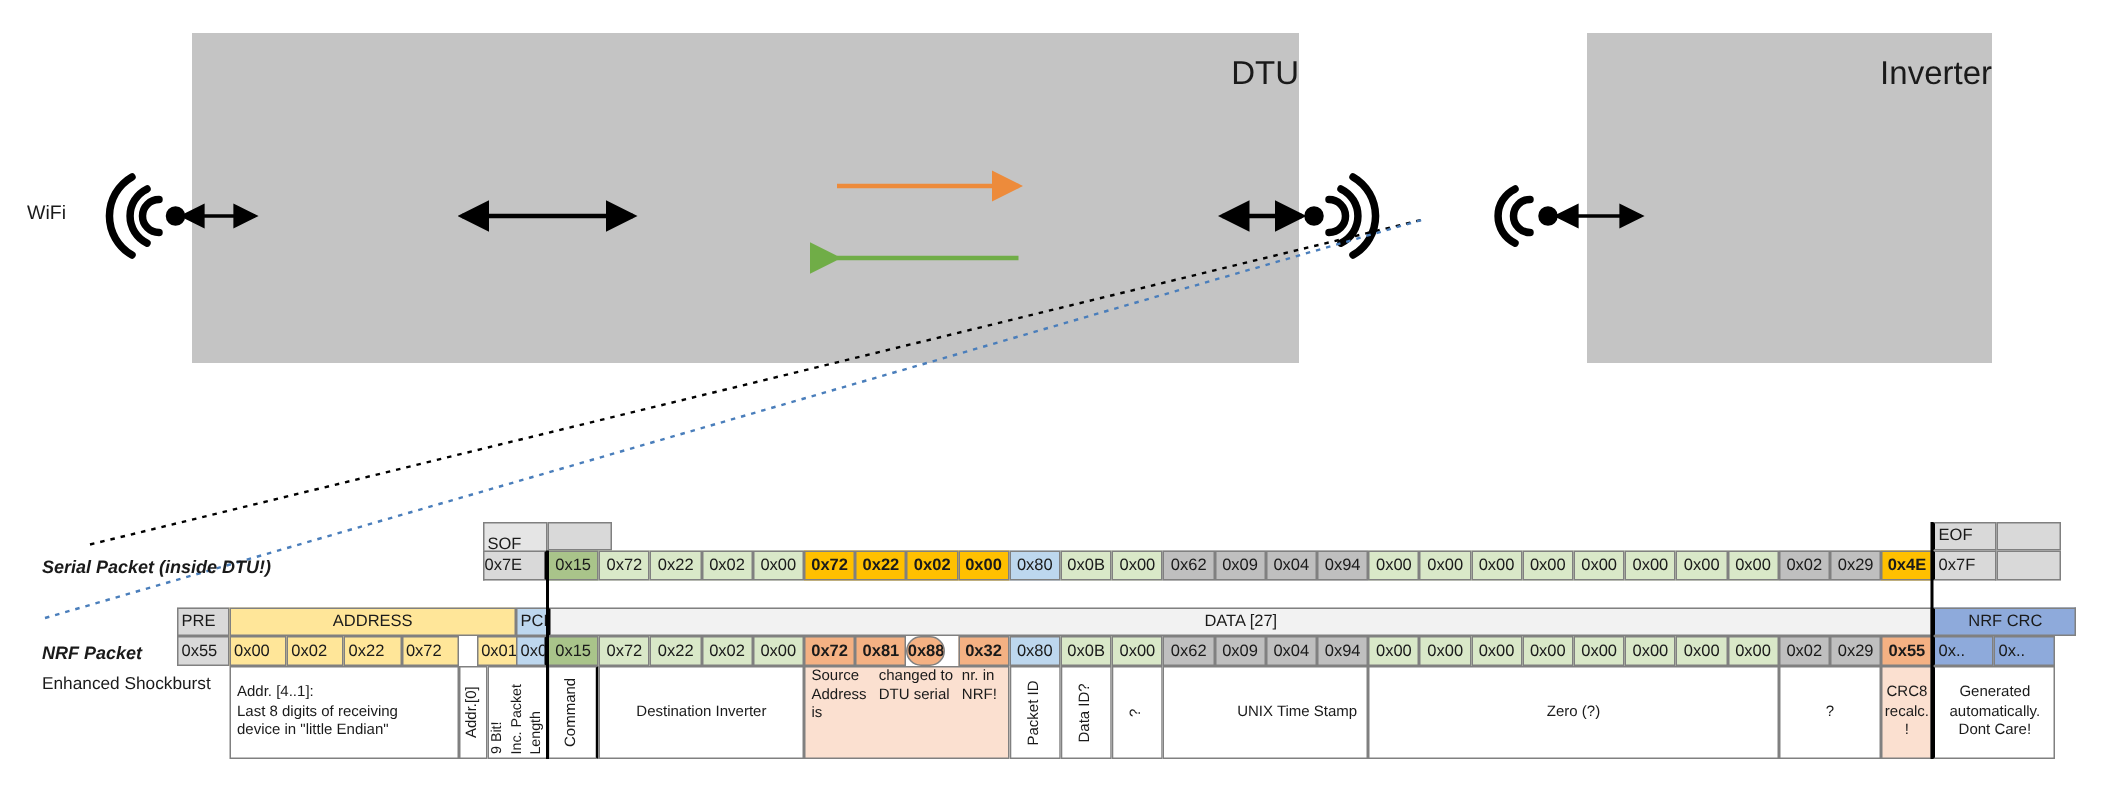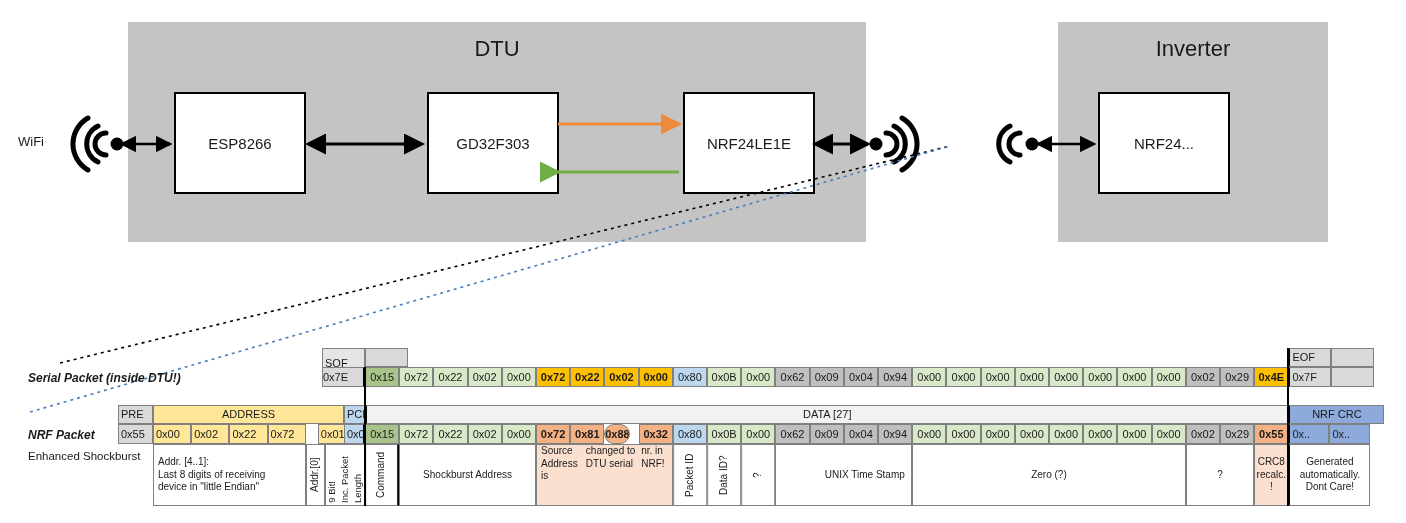--- a/index.html
+++ b/index.html
@@ -2,21 +2,21 @@
 <html><head>
 <meta charset="utf-8">
 <style>
   html,body{margin:0;padding:0;background:#ffffff;}
   body{width:1406px;height:523px;position:relative;overflow:hidden;
        font-family:"Liberation Sans","DejaVu Sans",sans-serif;color:#1a1a1a;}
 
   
   #diagram{position:absolute;left:0;top:0;width:1406px;height:340px;}
   .enclosure{position:absolute;background:#c4c4c4;}
-  .enclosure-title{position:absolute;width:100%;text-align:center;font-size:22px;color:#1a1a1a;}
+  .enclosure-title{position:absolute;width:100%;text-align:right;font-size:22px;color:#1a1a1a;}
   .chip{position:absolute;background:#ffffff;border:2.5px solid #000;
         display:flex;align-items:center;justify-content:center;
         font-size:15px;color:#1a1a1a;text-align:center;}
   .wifi-label{position:absolute;font-size:13px;color:#1a1a1a;}
   .arrow-svg{position:absolute;left:0;top:0;overflow:visible;}
 
   
   #packets{position:absolute;left:0;top:340px;width:1406px;height:183px;}
   .rowlabel{position:absolute;font-size:11.5px;color:#1a1a1a;white-space:nowrap;}
   .rowlabel.bold-italic{font-weight:bold;font-style:italic;font-size:12px;}
@@ -48,32 +48,20 @@
 <div id="diagram">
 
   <div class="enclosure" style="left:128px;top:22px;width:738px;height:220px;">
     <div class="enclosure-title" style="top:14px;">DTU</div>
   </div>
 
   <div class="enclosure" style="left:1058px;top:22px;width:270px;height:220px;">
     <div class="enclosure-title" style="top:14px;">Inverter</div>
   </div>
 
-  <div class="chip" style="left:174px;top:92px;width:128px;height:98px;">
-    <span>ESP8266</span>
-  </div>
-  <div class="chip" style="left:427px;top:92px;width:128px;height:98px;">
-    <span>GD32F303</span>
-  </div>
-  <div class="chip" style="left:683px;top:92px;width:128px;height:98px;">
-    <span>NRF24LE1E</span>
-  </div>
-  <div class="chip" style="left:1098px;top:92px;width:128px;height:98px;">
-    <span>NRF24...</span>
-  </div>
 
   <div class="wifi-label" style="left:18px;top:134px;">WiFi</div>
 
   <svg class="arrow-svg" width="1406" height="340">
     <defs>
       <marker id="ahB" markerWidth="7" markerHeight="7" refX="6" refY="3.5" orient="auto">
         <path d="M0,0 L7,3.5 L0,7 z" fill="#000"></path>
       </marker>
       <marker id="ahBs" markerWidth="7" markerHeight="7" refX="1" refY="3.5" orient="auto">
         <path d="M7,0 L0,3.5 L7,7 z" fill="#000"></path>
@@ -210,21 +198,21 @@
         <div>device in "little Endian"</div>
       </div>
       <div class="desc vert ctr" style="left: 306px; top: 104px; width: 19px; height: 62px; background: rgb(255, 255, 255); white-space: nowrap;">Addr.[0]</div>
       <div class="desc vpair ctr" style="left: 325px; top: 104px; width: 40px; height: 62px; background: rgb(255, 255, 255); writing-mode: horizontal-tb; transform: none; display: flex; flex-direction: row; align-items: flex-end; justify-content: center; gap: 1px;">
         <span style="writing-mode: vertical-rl; transform: rotate(180deg); font-size: 9.5px; white-space: nowrap;">9 Bit!</span>
         <span style="writing-mode: vertical-rl; transform: rotate(180deg); font-size: 9.5px; white-space: nowrap;">Inc. Packet</span>
         <span style="writing-mode: vertical-rl; transform: rotate(180deg); font-size: 9.5px; white-space: nowrap;">Length</span>
       </div>
       <div class="desc vert ctr thickleft" style="left: 365px; top: 104px; width: 34.2px; height: 62px; background: rgb(255, 255, 255); white-space: nowrap;">Command</div>
       <div class="desc ctr" style="left: 399.2px; top: 104px; width: 136.8px; height: 62px; background: rgb(255, 255, 255); flex-direction: column; justify-content: center; align-items: center;">
-        <div>Shockburst Address</div>
+        <div>Destination Inverter</div>
       </div>
       <div class="desc" style="left: 536px; top: 104px; width: 136.8px; height: 62px; background: rgb(251, 224, 208); flex-direction: row; justify-content: center; align-items: flex-start;">
         <div>Source Address is</div>
         <div>changed to DTU serial</div>
         <div>nr. in NRF!</div>
       </div>
       <div class="desc vert ctr" style="left: 672.8px; top: 104px; width: 34.2px; height: 62px; background: rgb(255, 255, 255); white-space: nowrap;">Packet ID</div>
       <div class="desc vert ctr" style="left: 707px; top: 104px; width: 34.2px; height: 62px; background: rgb(255, 255, 255); white-space: nowrap;">Data ID?</div>
       <div class="desc vert ctr" style="left: 741.2px; top: 104px; width: 34.2px; height: 62px; background: rgb(255, 255, 255); white-space: nowrap;">?</div>
       <div class="desc ctr" style="left: 775.4px; top: 104px; width: 136.8px; height: 62px; background: rgb(255, 255, 255); flex-direction: column; justify-content: center; align-items: center; padding-left: 44px;">

